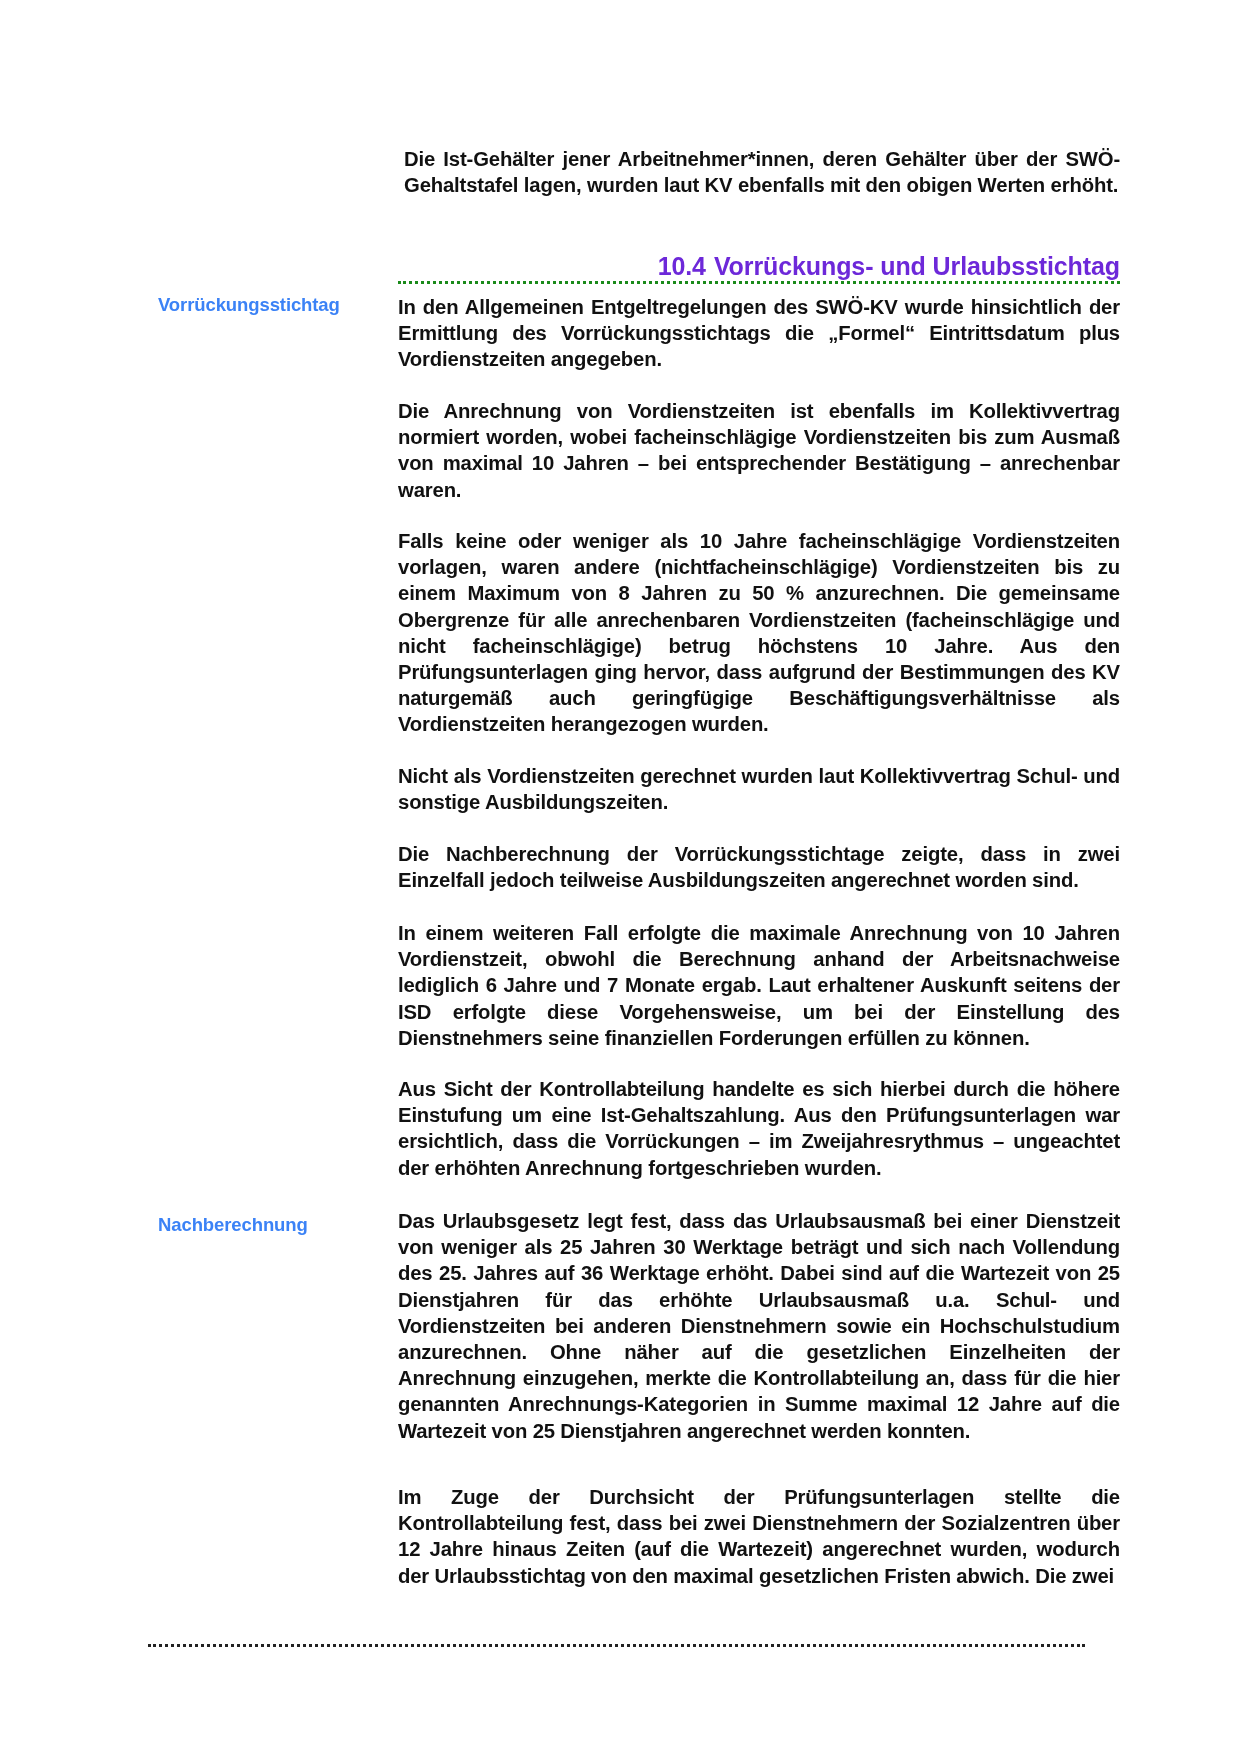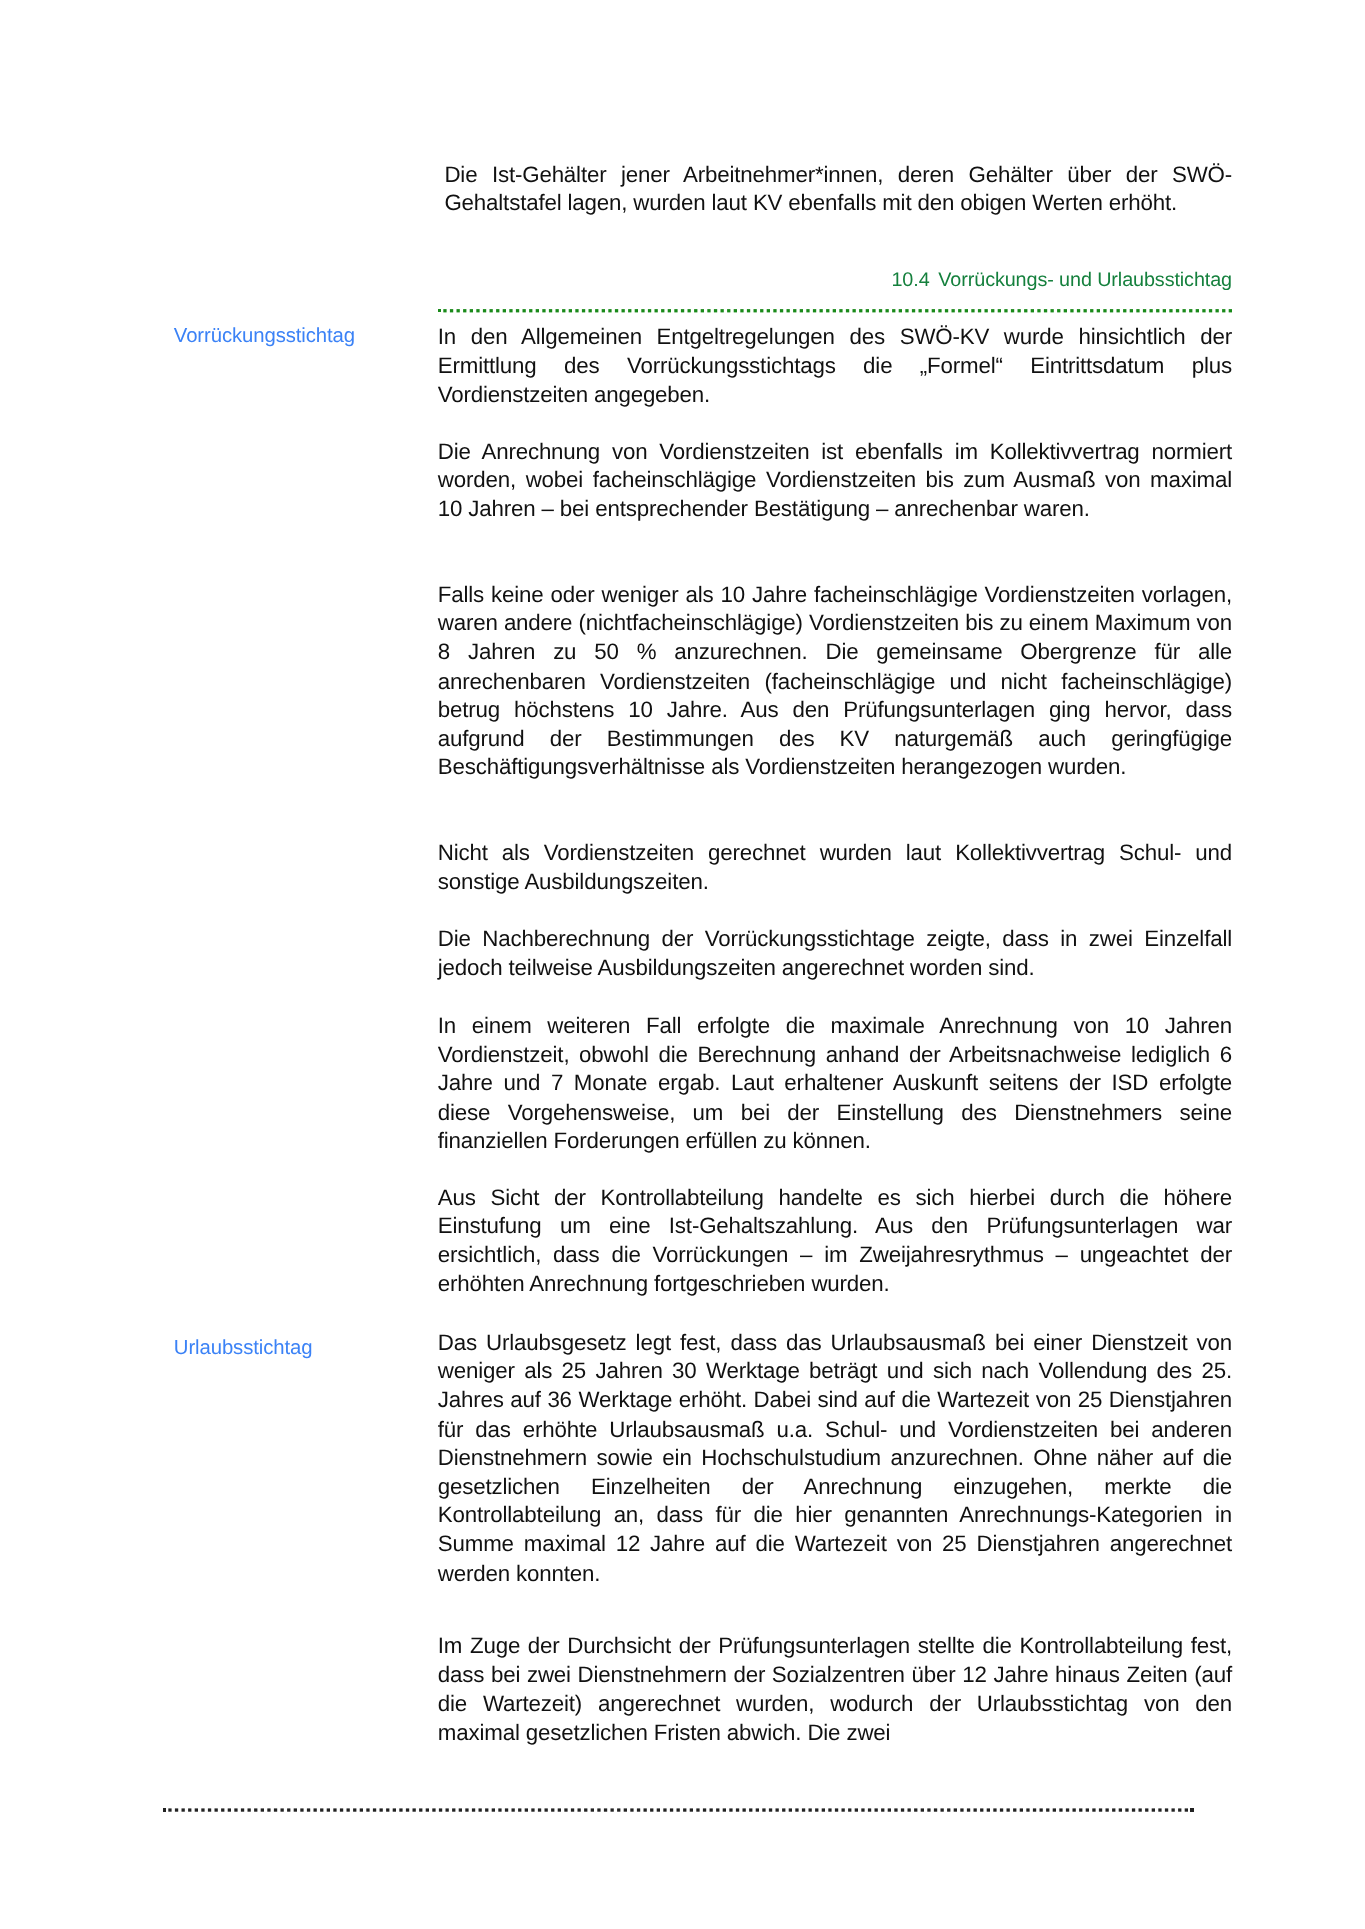--- a/index.html
+++ b/index.html
@@ -13,20 +13,21 @@
       position: relative;
       overflow: hidden;
       font-family: "Liberation Sans", sans-serif;
       color: #111111;
     }
     .page {
       position: absolute;
       left: 0; top: 0;
       width: 1241px;
       height: 1754px;
+      font-weight: bold;
     }
     .body-col {
       position: absolute;
       left: 398px;
       width: 722px;
       font-size: 20.3px;
       line-height: 26.2px;
       text-align: justify;
       letter-spacing: -0.15px;
     }
@@ -34,26 +35,26 @@
       margin: 0;
       text-align: justify;
     }
     .intro {
       top: 146px;
       left: 404px;
       width: 716px;
     }
     .section-heading {
       position: absolute;
-      top: 241px;
+      top: 253px;
       left: 398px;
       width: 722px;
       text-align: right;
-      color: #15803d;
-      font-size: 18px;
+      color: #6d28d9;
+      font-size: 25px;
       line-height: 26px;
       letter-spacing: -0.1px;
     }
     .section-heading .num {
       margin-right: 8px;
     }
     .dotted-green {
       position: absolute;
       left: 398px;
       top: 281px;
@@ -99,21 +100,21 @@
   <div class="body-col intro">
     <p style="hyphens:manual;">Die Ist-Gehälter jener Arbeitnehmer*innen, deren Gehälter über der SWÖ-Gehaltstafel lagen, wurden laut KV ebenfalls mit den obigen Werten erhöht.</p>
   </div>
 
   <div class="section-heading">
     <span class="num">10.4</span><span>Vorrückungs- und Urlaubsstichtag</span>
   </div>
   <div class="dotted-green"></div>
 
   <div class="margin-label" style="top:292px;">Vorrückungsstichtag</div>
-  <div class="margin-label" style="top:1212px;">Urlaubsstichtag</div>
+  <div class="margin-label" style="top:1212px;">Nachberechnung</div>
 
   <div class="body-col" style="top:294px;">
     <p>In den Allgemeinen Entgeltregelungen des SWÖ-KV wurde hinsichtlich der Ermittlung des Vorrückungsstichtags die „Formel“ Eintrittsdatum plus Vordienstzeiten angegeben.</p>
   </div>
 
   <div class="body-col" style="top:398px;">
     <p>Die Anrechnung von Vordienstzeiten ist ebenfalls im Kollektivvertrag normiert worden, wobei facheinschlägige Vordienstzeiten bis zum Ausmaß von maximal 10 Jahren – bei entsprechender Bestätigung – anrechenbar waren.</p>
   </div>
 
   <div class="body-col" style="top:528px;">

